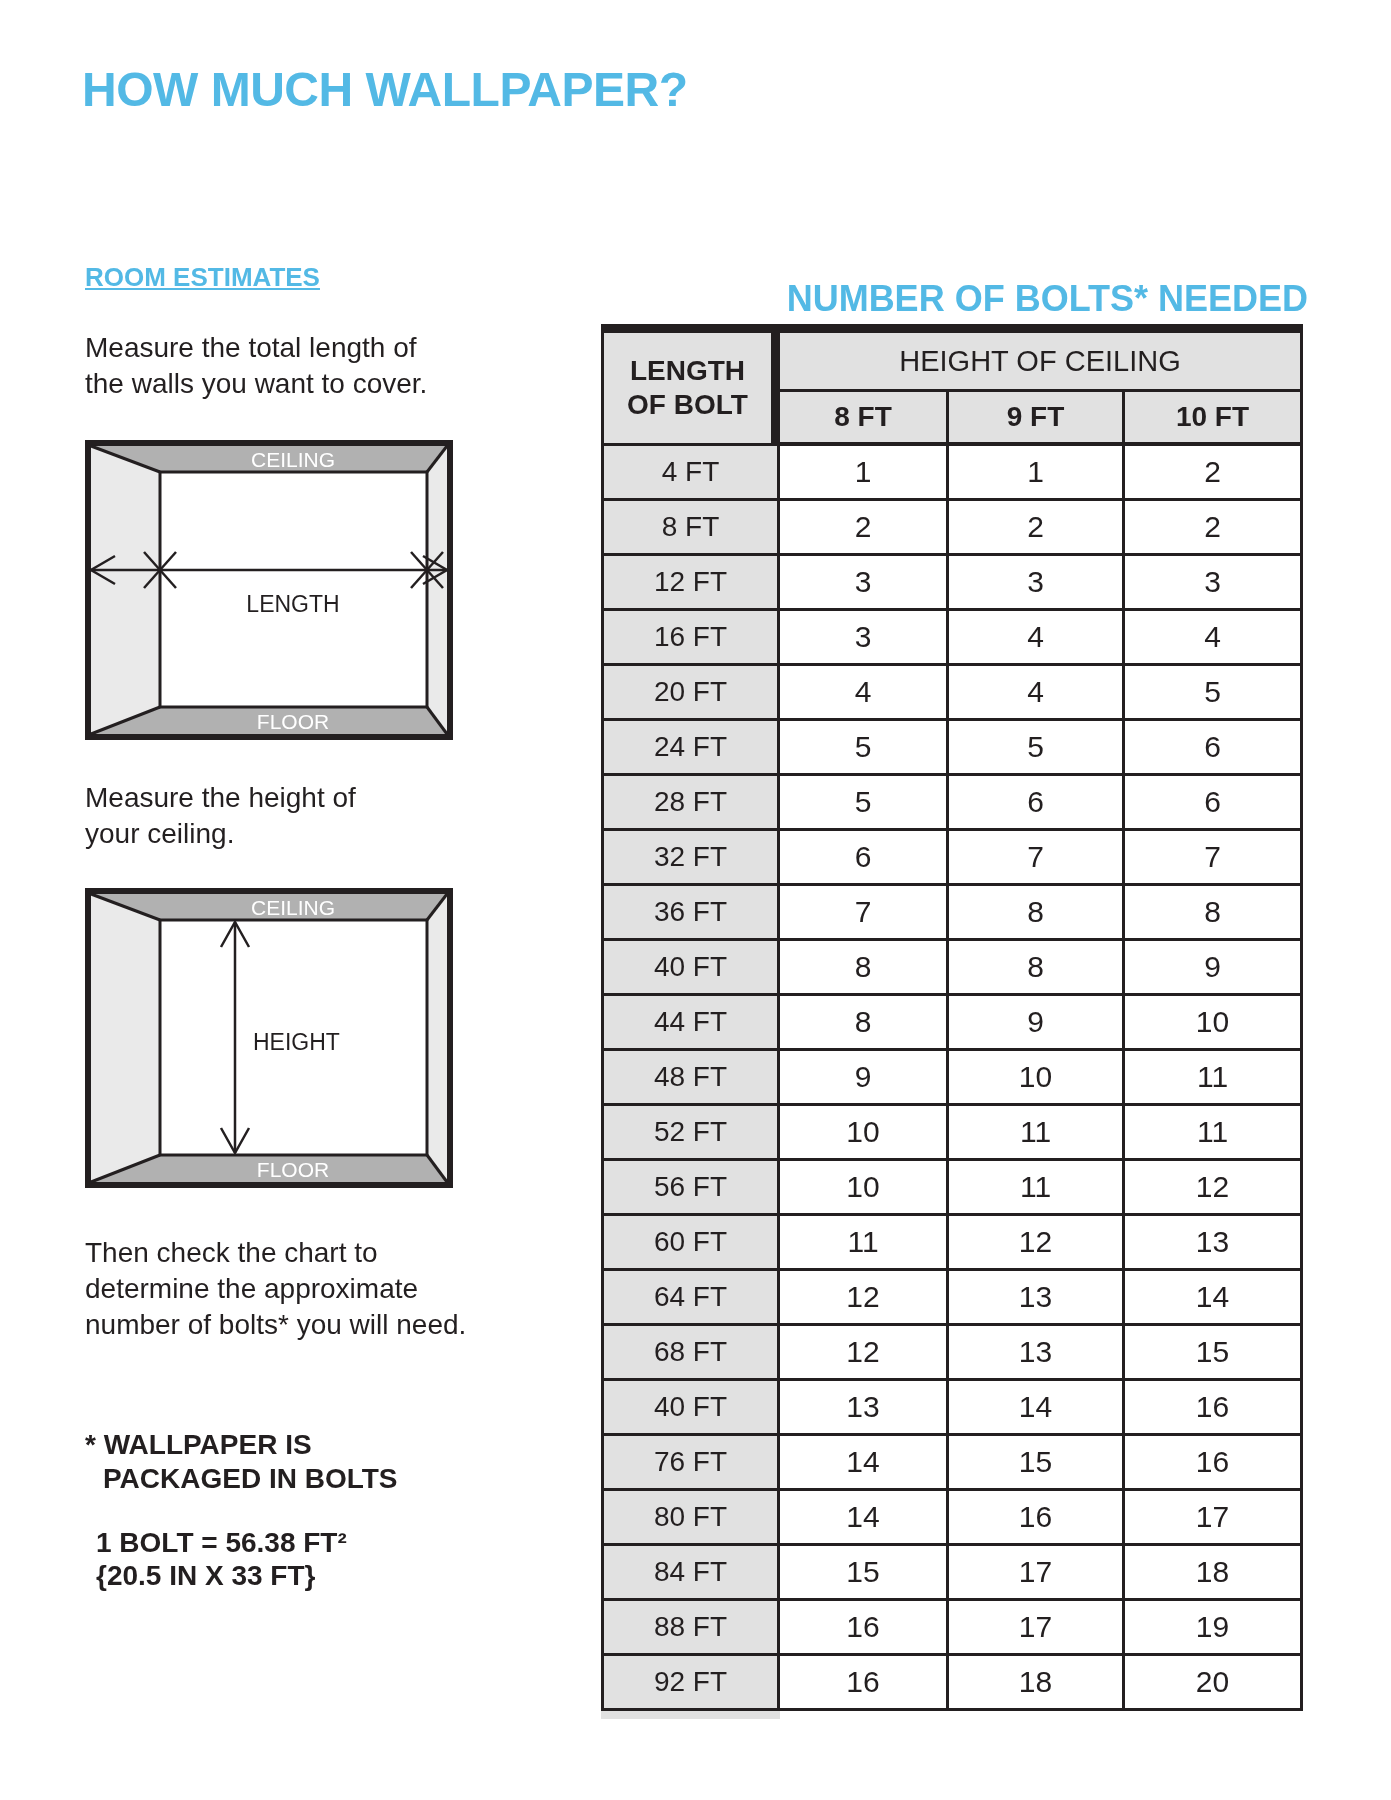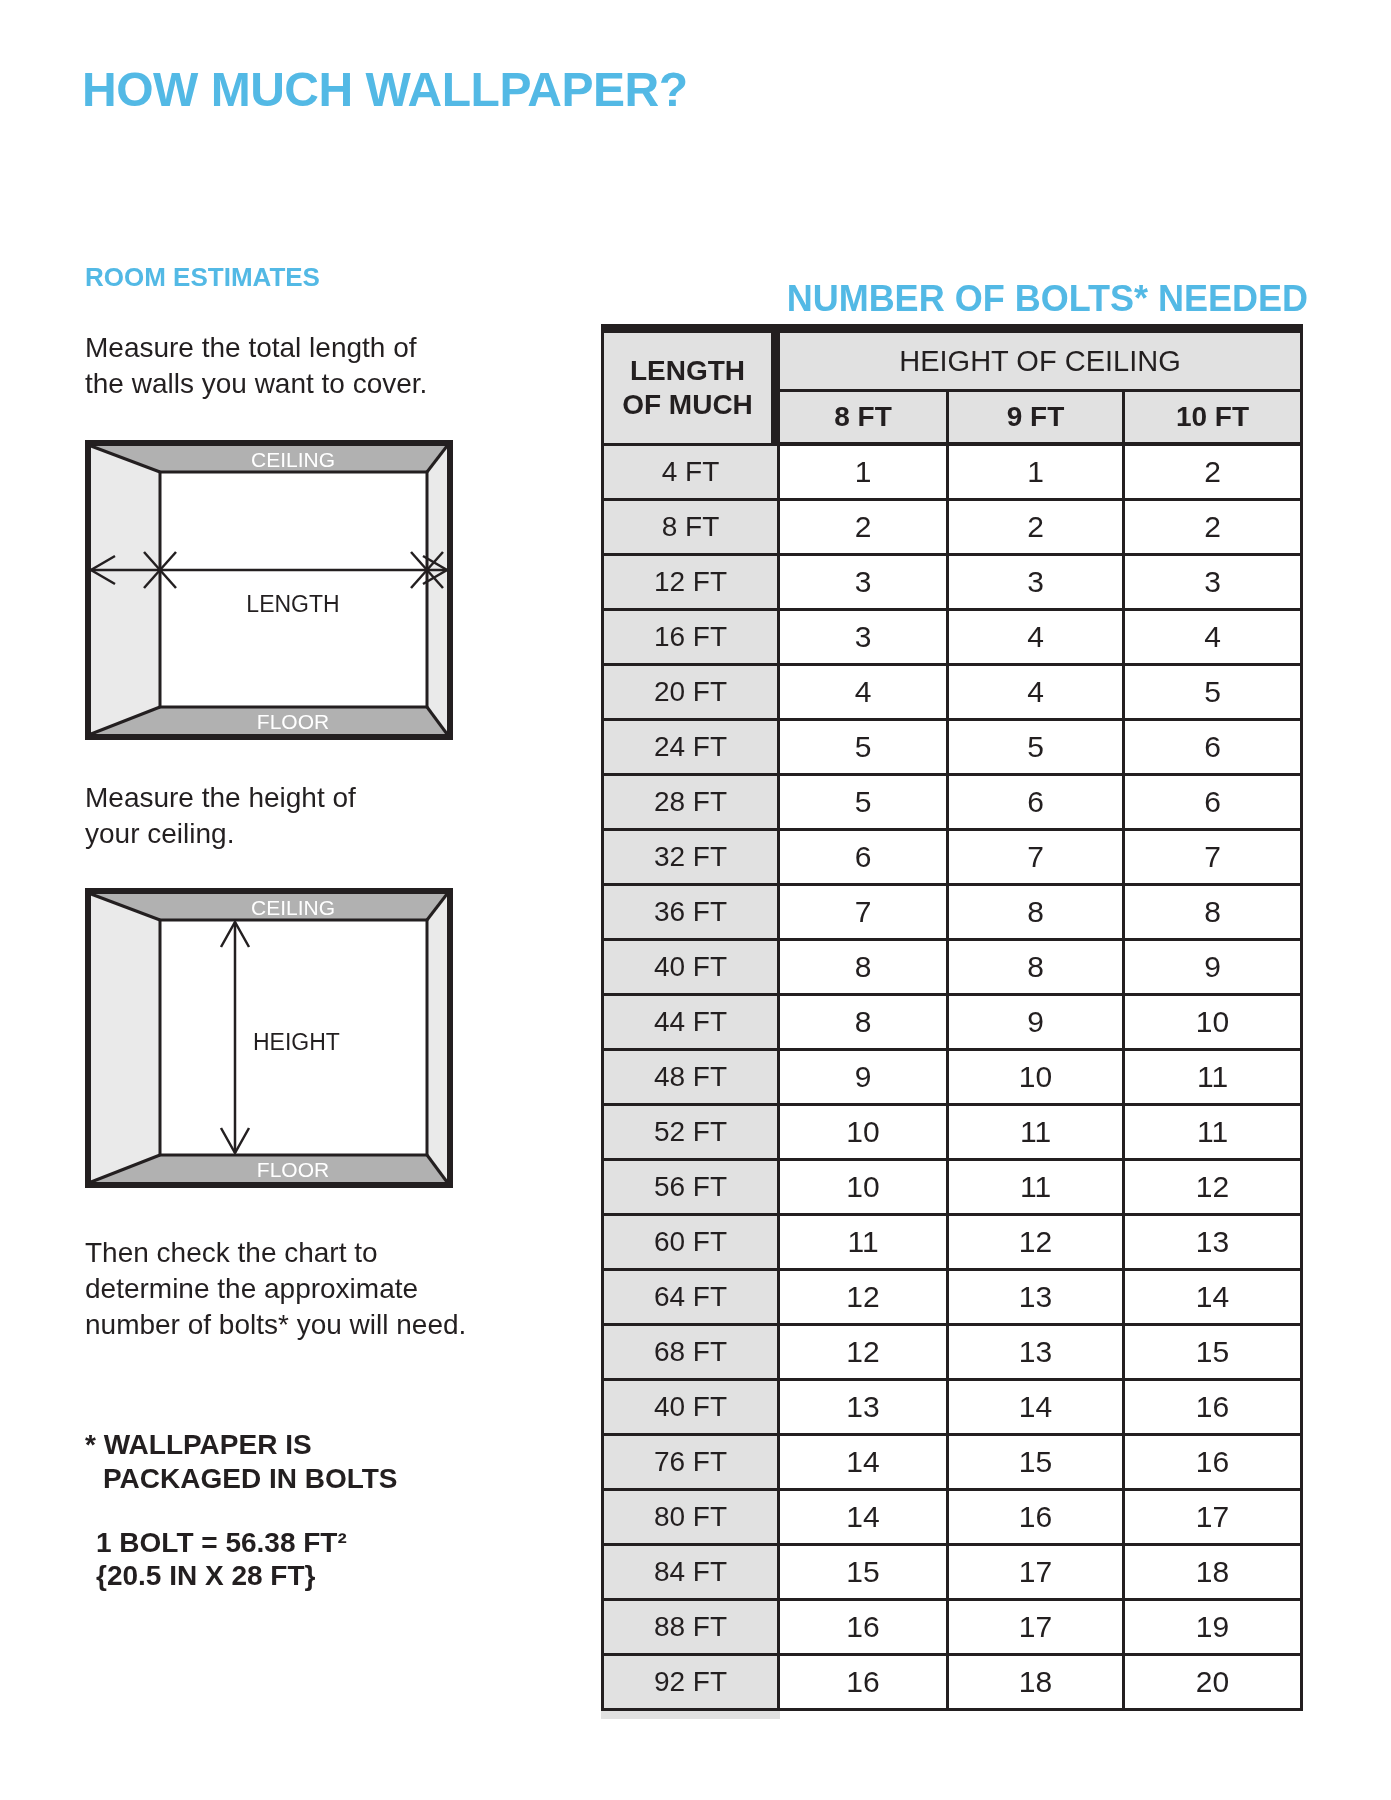--- a/index.html
+++ b/index.html
@@ -6,21 +6,21 @@
   .page{
     position:relative;width:1391px;height:1800px;background:#ffffff;
     font-family:"Liberation Sans", sans-serif;color:#231F20;overflow:hidden;
   }
   .abs{position:absolute;}
   .page-title{
     left:82px;top:62px;font-size:48px;font-weight:bold;color:#53B9E5;
     letter-spacing:-0.5px;white-space:nowrap;
   }
   .section-heading{
-    left:85px;top:262px;font-size:26px;font-weight:bold;color:#53B9E5;white-space:nowrap;
+    left:85px;top:262px;font-size:26px;font-weight:bold;color:#53B9E5;white-space:nowrap;text-decoration:underline;
   }
   .body-text{font-size:28px;line-height:36px;color:#231F20;white-space:nowrap;}
   .para1{left:85px;top:330px;}
   .para2{left:85px;top:780px;}
   .para3{left:85px;top:1235px;}
   .note-text{left:85px;top:1428px;font-size:28px;font-weight:bold;line-height:34px;white-space:nowrap;}
   .note-indent{padding-left:18px;}
   .bolt-text{left:96px;top:1526px;font-size:28px;font-weight:bold;line-height:33px;white-space:nowrap;}
   .diagram1{left:85px;top:440px;}
   .diagram2{left:85px;top:888px;}
@@ -126,38 +126,38 @@
   </div>
 
   <div class="abs body-text para3">
     <span>Then check the chart to</span><br>
     <span>determine the approximate</span><br>
     <span>number of bolts* you will need.</span>
   </div>
 
   <div class="abs bolt-text">
     <div>1 BOLT = 56.38 FT²</div>
-    <div>{20.5 IN X 28 FT}</div>
+    <div>{20.5 IN X 33 FT}</div>
   </div>
 
   <div class="abs table-title">NUMBER OF BOLTS* NEEDED</div>
 
   <div class="abs bolt-table-wrap">
     <table class="bolt-table">
       <colgroup>
         <col style="width:176px">
           <col style="width:169px">
           <col style="width:176px">
           <col style="width:178px">
       </colgroup>
       <tbody>
         <tr class="h1">
           <td class="rowhead" rowspan="2">
             <span>LENGTH</span><br>
-            <span>OF MUCH</span>
+            <span>OF BOLT</span>
           </td>
           <td class="colhead" colspan="3">HEIGHT OF CEILING</td>
         </tr>
         <tr class="h2">
           <td>8 FT</td>
           <td>9 FT</td>
           <td>10 FT</td>
         </tr>
       </tbody>
       <tbody>

